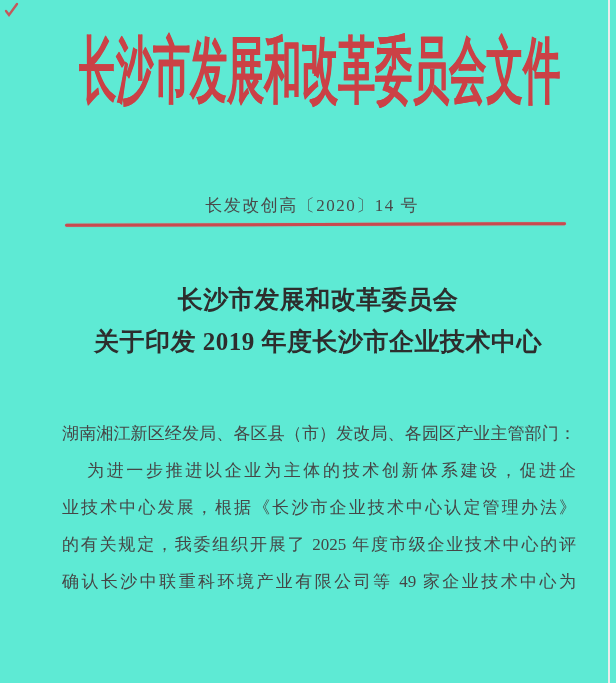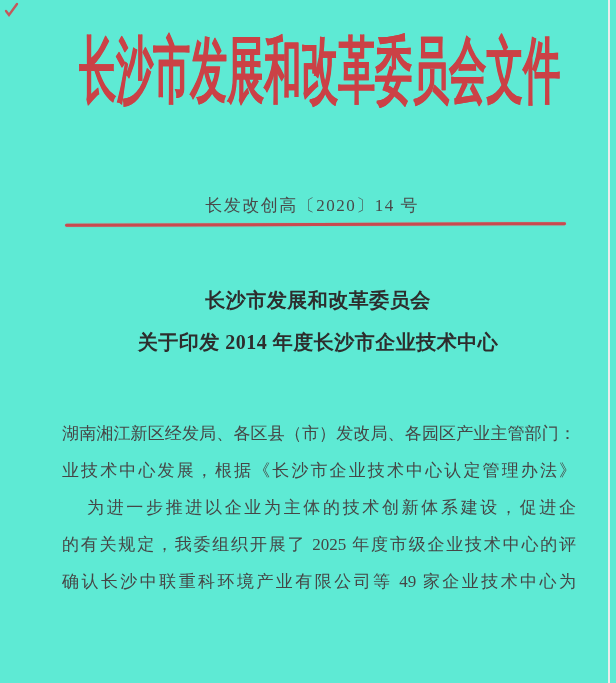--- a/index.html
+++ b/index.html
@@ -65,21 +65,21 @@
     box-shadow: 0 0 1px #d4767a;
     transform: rotate(-0.2deg);
   }
   
   .title-block {
     position: absolute;
     left: 0; top: 279px;
     width: 616px;
     padding-left: 20px;
     text-align: center;
-    font-size: 20px;
+    font-size: 25px;
     line-height: 42px;
     font-weight: bold;
     color: #2d2d2d;
     letter-spacing: 0.5px;
   }
   
   .body-block {
     position: absolute;
     left: 62px; top: 415px;
     width: 514px;
@@ -108,26 +108,26 @@
   </span>
 
   <div class="banner">长沙市发展和改革委员会文件</div>
 
   <div class="doc-number">长发改创高〔2020〕14 号</div>
 
   <div class="red-rule"></div>
 
   <div class="title-block">
     <div>长沙市发展和改革委员会</div>
-    <div>关于印发 2014 年度长沙市企业技术中心</div>
+    <div>关于印发 2019 年度长沙市企业技术中心</div>
   </div>
 
   <div class="body-block">
     <div class="body-line">湖南湘江新区经发局、各区县（市）发改局、各园区产业主管部门：</div>
+    <div class="body-line indent">为进一步推进以企业为主体的技术创新体系建设，促进企</div>
     <div class="body-line">业技术中心发展，根据《长沙市企业技术中心认定管理办法》</div>
-    <div class="body-line indent">为进一步推进以企业为主体的技术创新体系建设，促进企</div>
     <div class="body-line">的有关规定，我委组织开展了 2025 年度市级企业技术中心的评</div>
     <div class="body-line">确认长沙中联重科环境产业有限公司等 49 家企业技术中心为</div>
   </div>
 
   <div class="page-edge"></div>
 
 </div>
 
 </body></html>

